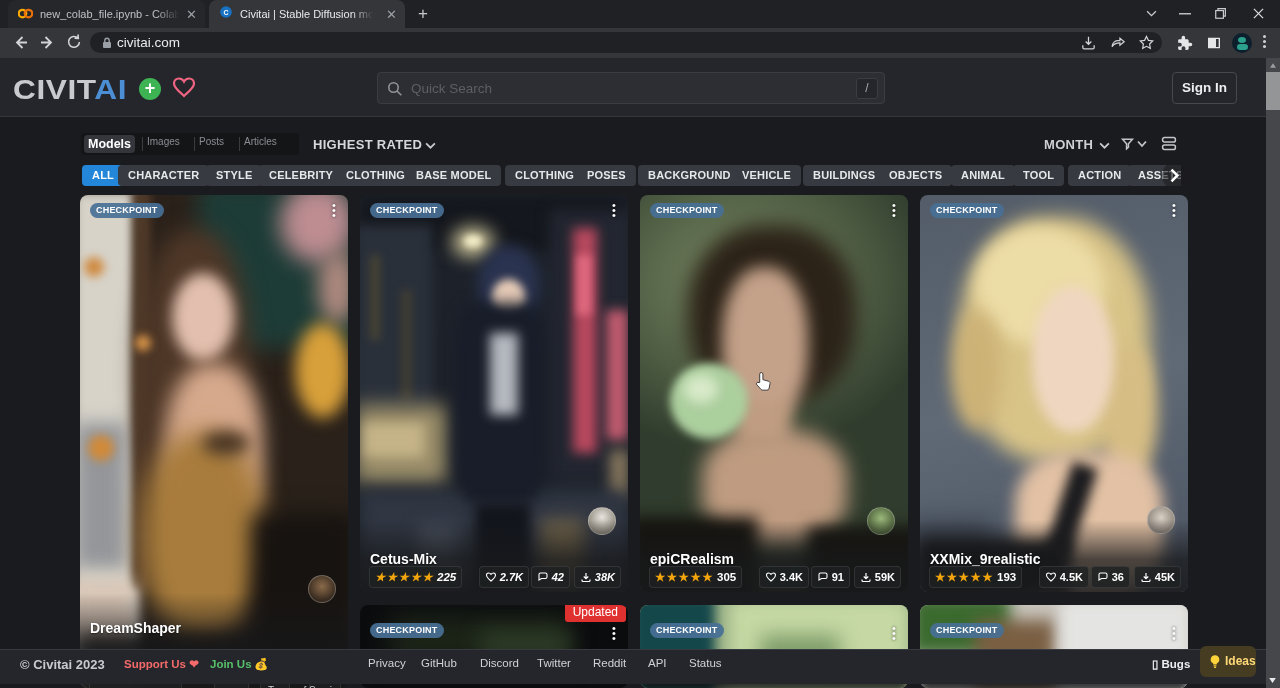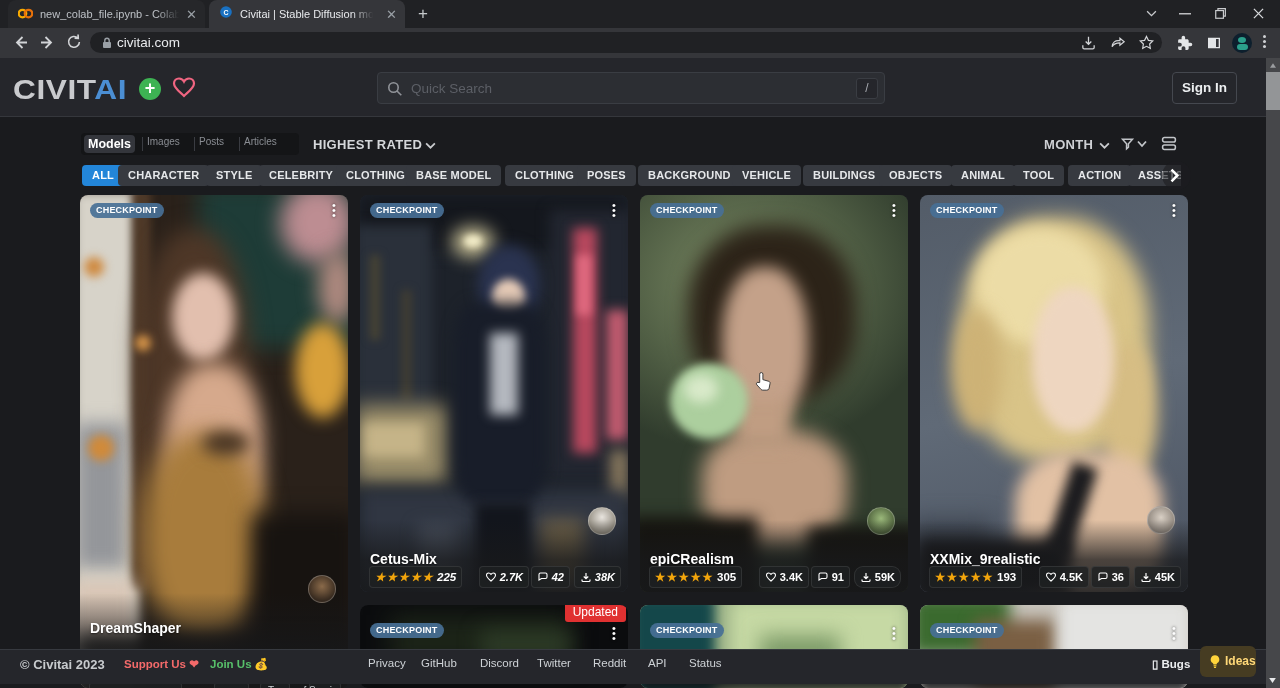--- a/index.html
+++ b/index.html
@@ -318,21 +318,21 @@
     <div class="fade"></div>
     <div class="cardtitle" style="top:356px;">epiCRealism</div>
     <div class="stats" style="top:371px;padding-left:8px;">
       <span class="pill stars" style="left:0;">★★★★★<span class="cnt">305</span></span>
       <span class="pill" style="right:92px;"><svg class="picon" width="12" height="12" viewBox="0 0 24 24">
             <path d="M12 20 C7 15.5 3 12.5 3 8.5 C3 5.8 5 4 7.3 4 C9.1 4 10.9 5 12 6.7 C13.1 5 14.9 4 16.7 4 C19 4 21 5.8 21 8.5 C21 12.5 17 15.5 12 20 Z" fill="none" stroke="#fff" stroke-width="2.2"></path>
           </svg>3.4K</span>
       <span class="pill" style="right:51px;"><svg class="picon" width="12" height="12" viewBox="0 0 24 24">
             <path d="M4 18 V7 a3 3 0 0 1 3-3 h10 a3 3 0 0 1 3 3 v5 a3 3 0 0 1-3 3 H9 Z" fill="none" stroke="#fff" stroke-width="2.2"></path>
           </svg>91</span>
-      <span class="pill" style="right:0;border-radius:9px;"><svg class="picon" width="12" height="12" viewBox="0 0 24 24">
+      <span class="pill" style="right:0;"><svg class="picon" width="12" height="12" viewBox="0 0 24 24">
             <path d="M4 17 v2 a2 2 0 0 0 2 2 h12 a2 2 0 0 0 2-2 v-2 M12 4 v11 M7.5 11 L12 15.5 L16.5 11" fill="none" stroke="#fff" stroke-width="2.4"></path>
           </svg>59K</span>
     </div>
     <svg style="position:absolute;left:115px;top:176px;" width="16" height="21" viewBox="0 0 17 22">
         <path d="M5 12 V3.2 a1.7 1.7 0 0 1 3.4 0 V9 l6.2 1.8 c1 .3 1.6 1.2 1.4 2.2 l-1 5.2 a2.5 2.5 0 0 1-2.5 2 H8.2 a2.5 2.5 0 0 1-1.8-.8 L2 14.6 a1.6 1.6 0 0 1 2.3-2.3 Z" fill="#fff" stroke="#333" stroke-width="1"></path>
       </svg>
   </div>
 
   <div class="card" id="card4" style="left:920px;top:137px;height:397px;">
     <div class="cimg" style="background:linear-gradient(165deg, #535c68 0%, #606a77 50%, #4a5260 100%);">

